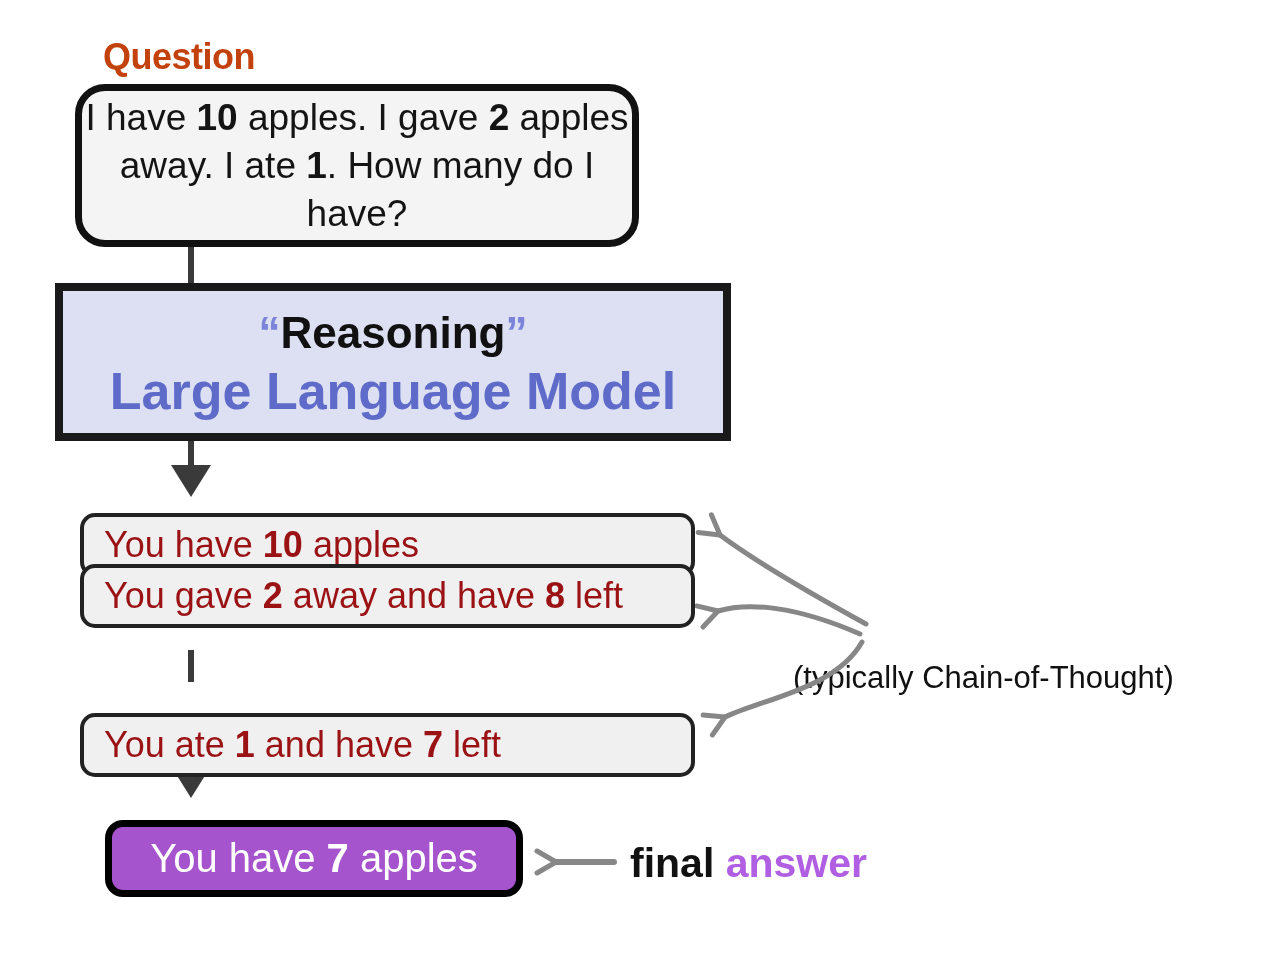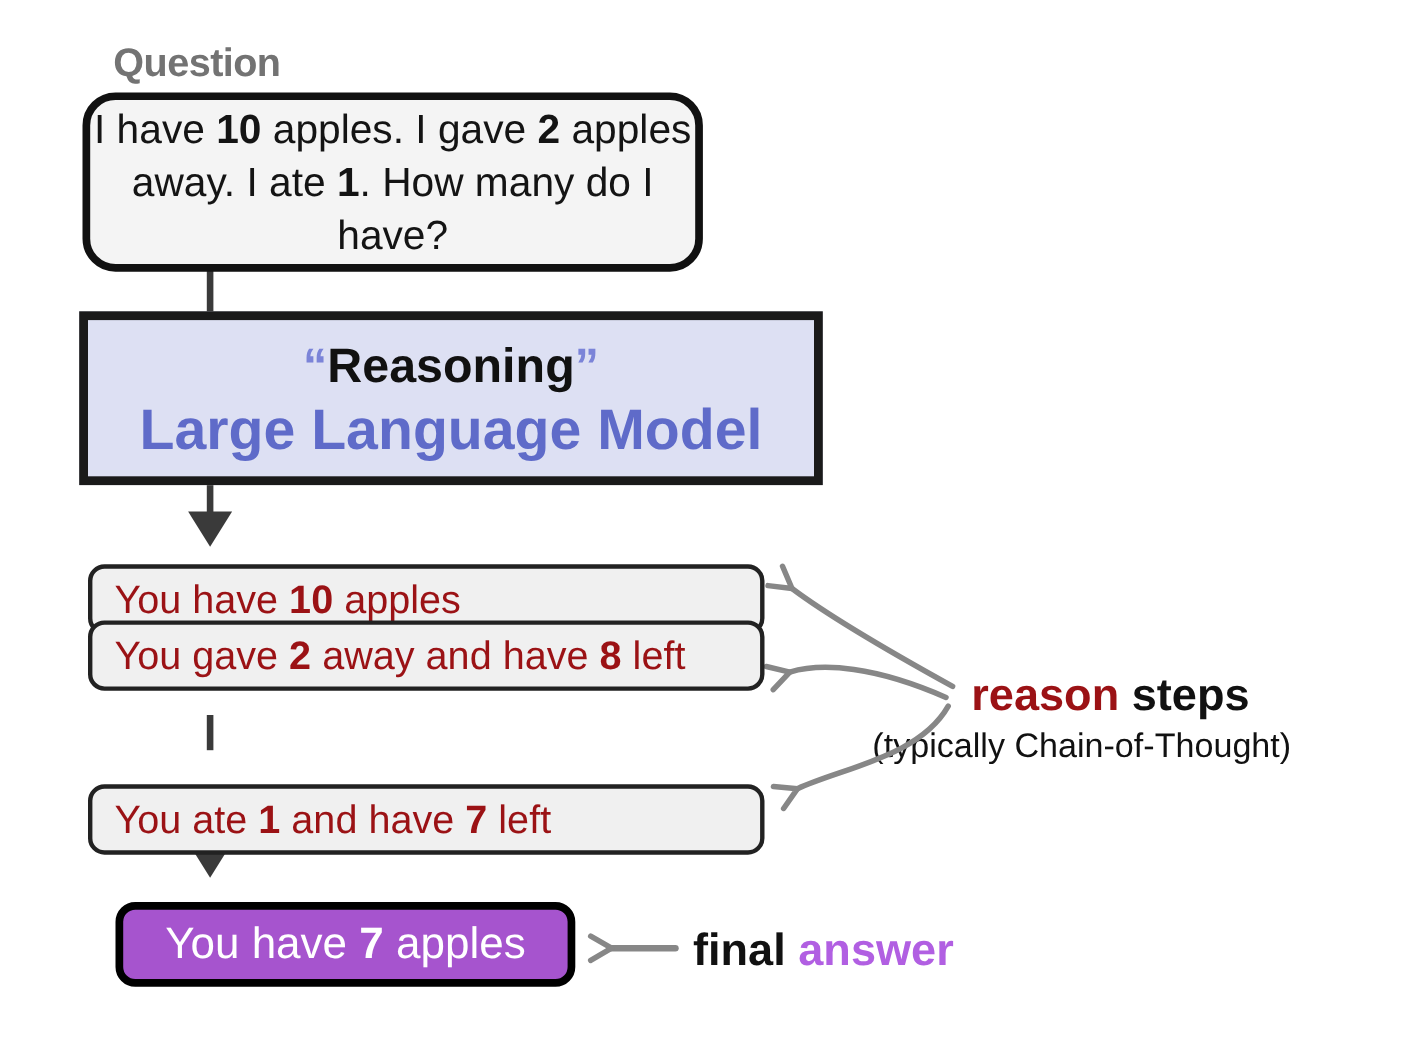--- a/index.html
+++ b/index.html
@@ -2,31 +2,31 @@
 <html><head>
 <meta charset="utf-8">
 <style>
   html,body{margin:0;padding:0;background:#ffffff;}
   .canvas{
     position:relative;width:1284px;height:960px;background:#ffffff;overflow:hidden;
     font-family:"Liberation Sans","DejaVu Sans",sans-serif;color:#141414;
   }
   .abs{position:absolute;}
   
-  .q-label{left:103px;top:36px;font-size:36px;font-weight:700;color:#737373;letter-spacing:-0.5px;}
+  .q-label{left:103px;top:36px;font-size:36px;font-weight:700;color:#c2410c;letter-spacing:-0.5px;}
   
   .q-box{
     left:75px;top:84px;width:564px;height:163px;box-sizing:border-box;
     background:#f4f4f4;border:7px solid #111;border-radius:30px;
     display:flex;flex-direction:column;align-items:center;justify-content:center;
     font-size:37px;line-height:48px;color:#141414;z-index:2;text-align:center;
   }
   
   .llm-box{
-    left:72px;top:283px;width:676px;height:158px;box-sizing:border-box;
+    left:55px;top:283px;width:676px;height:158px;box-sizing:border-box;
     background:#dde0f3;border:8px solid #1a1a1a;
     display:flex;flex-direction:column;align-items:center;justify-content:center;
     z-index:2;text-align:center;line-height:58px;
   }
   .llm-title{font-size:44px;font-weight:700;color:#111;}
   .llm-quote{color:#7b84d8;}
   .llm-subtitle{font-size:52px;font-weight:600;color:#5f6bc9;}
   
   .conn{width:6px;background:#3a3a3a;z-index:1;}
   .conn-q-llm{left:188px;top:240px;height:50px;}
@@ -99,17 +99,16 @@
       <marker id="chev" markerUnits="userSpaceOnUse" markerWidth="30" markerHeight="30" refX="5" refY="15" orient="auto">
         <path d="M 24 4 L 5 15 L 24 26" fill="none" stroke="#878787" stroke-width="5" stroke-linecap="round" stroke-linejoin="round"></path>
       </marker>
     </defs>
     <path d="M 866 624 C 808 592, 756 562, 720 535" fill="none" stroke="#878787" stroke-width="5" stroke-linecap="round" marker-end="url(#chev)"></path>
     <path d="M 860 634 C 796 606, 748 602, 718 611" fill="none" stroke="#878787" stroke-width="5" stroke-linecap="round" marker-end="url(#chev)"></path>
     <path d="M 862 642 C 836 688, 766 698, 725 717" fill="none" stroke="#878787" stroke-width="5" stroke-linecap="round" marker-end="url(#chev)"></path>
     <path d="M 614 862 L 556 862" fill="none" stroke="#878787" stroke-width="6" stroke-linecap="round" marker-end="url(#chev)"></path>
   </svg>
 
-  <div class="abs reason-steps-label"><span class="reason-hl">reason</span><span> steps</span></div>
   <div class="abs typically-label">(typically Chain-of-Thought)</div>
   <div class="abs final-answer-label"><span>final </span><span class="answer-hl">answer</span></div>
 
 </div>
 
 </body></html>

